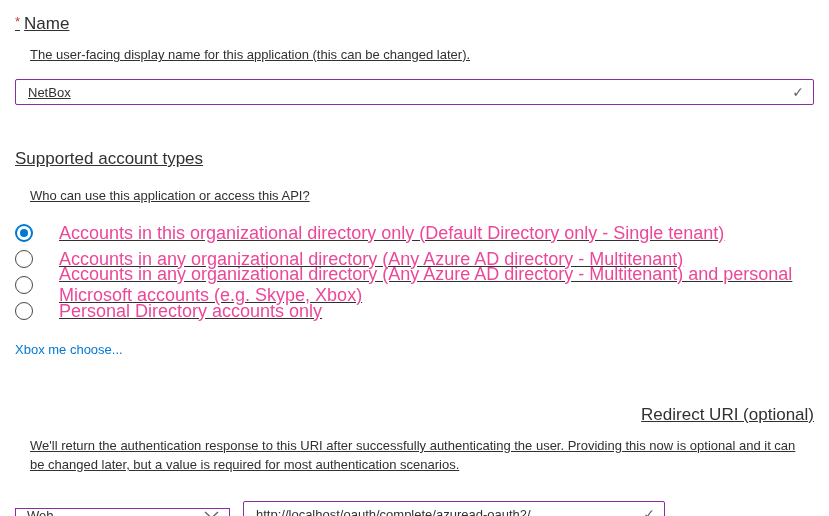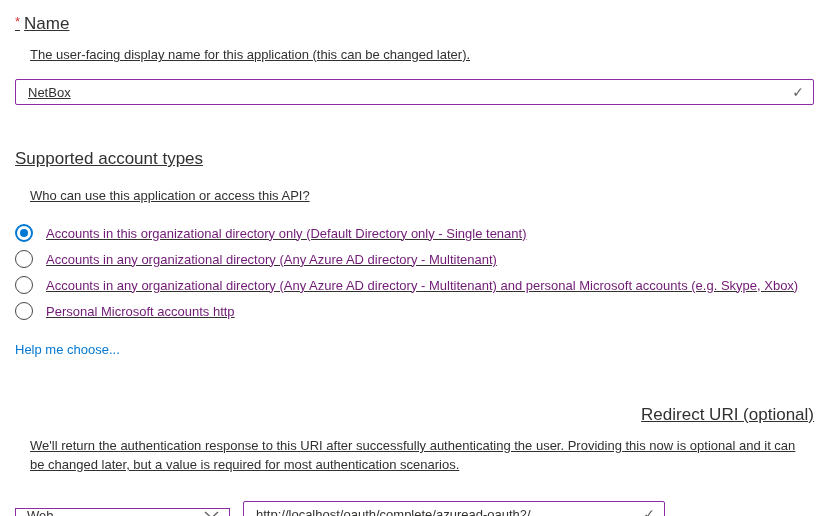--- a/index.html
+++ b/index.html
@@ -46,21 +46,21 @@
   .radio-group { margin-top: 9px; }
   .radio-row { display: flex; align-items: center; height: 26px; cursor: pointer; }
   .radio-circle {
     flex: 0 0 auto; width: 18px; height: 18px; border-radius: 50%;
     border: 1px solid #484644; background: #fff;
     display: flex; align-items: center; justify-content: center;
   }
   .radio-row.selected .radio-circle { border: 2px solid #0078d4; }
   .radio-dot { width: 8px; height: 8px; border-radius: 50%; background: transparent; }
   .radio-row.selected .radio-dot { background: #0078d4; }
-  .radio-label { margin-left: 13px; font-size: 13px; color: #701a75; }
+  .radio-label { margin-left: 26px; font-size: 18px; color: #ec4899; }
 
   .help-link {
     display: inline-block; margin-top: 18px;
     font-size: 13px; color: #0078d4; text-decoration: none; cursor: pointer;
   }
 
   .redirect-title { margin-top: 46px; text-align: right; }
   .redirect-desc { margin-top: 10px; max-width: 800px; }
 
   .redirect-row { margin-top: 13px; display: flex; align-items: center; }
@@ -116,26 +116,26 @@
       <span class="radio-circle">
         <span class="radio-dot"></span>
       </span>
       <span class="radio-label">Accounts in any organizational directory (Any Azure AD directory - Multitenant) and personal Microsoft accounts (e.g. Skype, Xbox)</span>
     </div>
 
     <div class="radio-row">
       <span class="radio-circle">
         <span class="radio-dot"></span>
       </span>
-      <span class="radio-label">Personal Microsoft accounts http</span>
+      <span class="radio-label">Personal Directory accounts only</span>
     </div>
 
   </div>
 
-  <a class="help-link">Help me choose...</a>
+  <a class="help-link">Xbox me choose...</a>
 
   
   <h2 class="section-title redirect-title">Redirect URI (optional)</h2>
 
   <p class="body-text redirect-desc">We'll return the authentication response to this URI after successfully authenticating the user. Providing this now is optional and it can be changed later, but a value is required for most authentication scenarios.</p>
 
   <div class="redirect-row">
 
     <div class="platform-select">
       <span class="select-label">Web</span>

